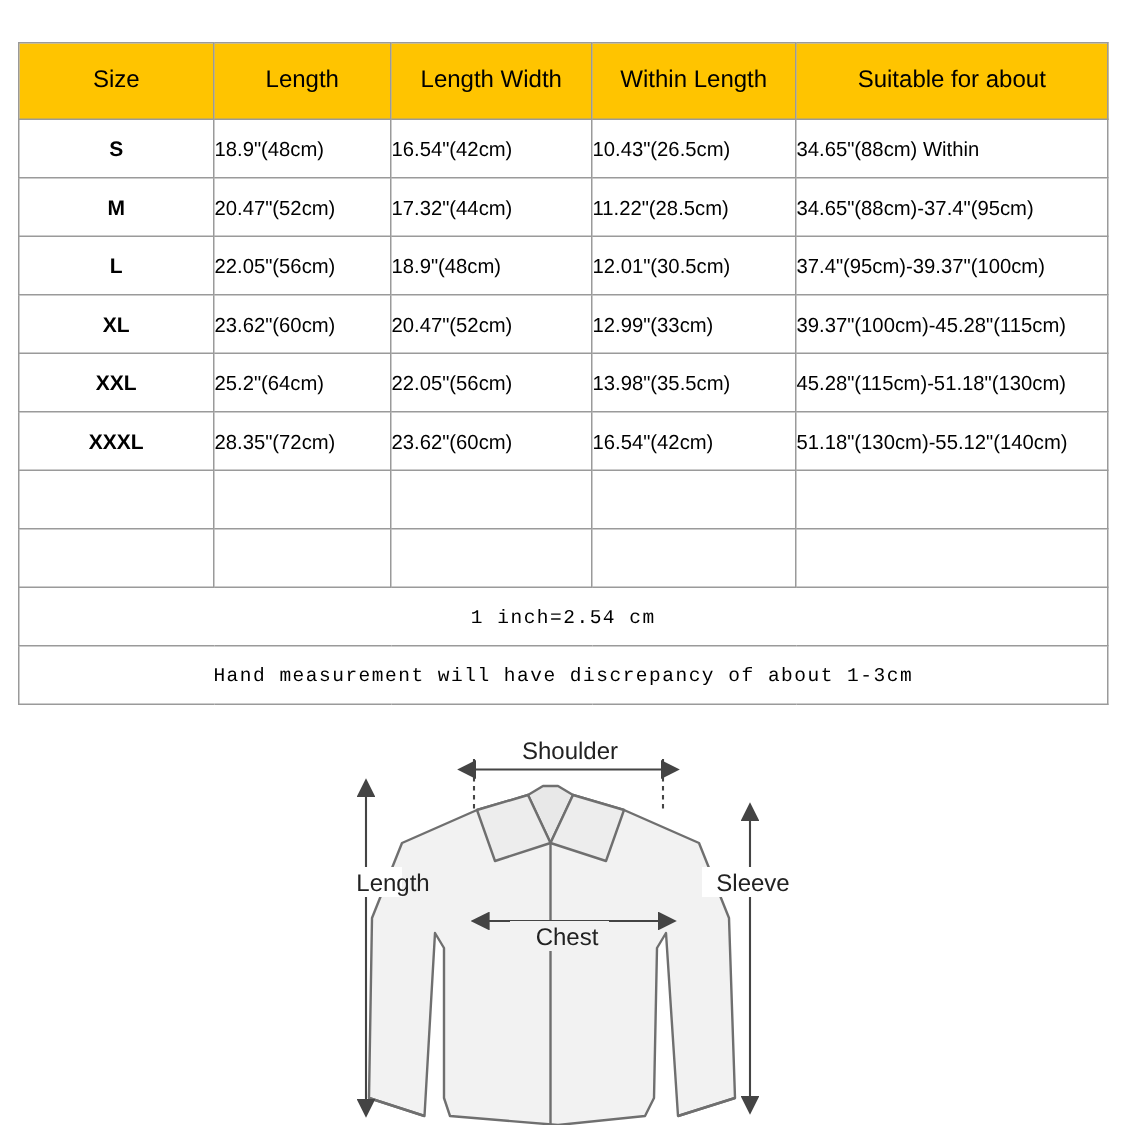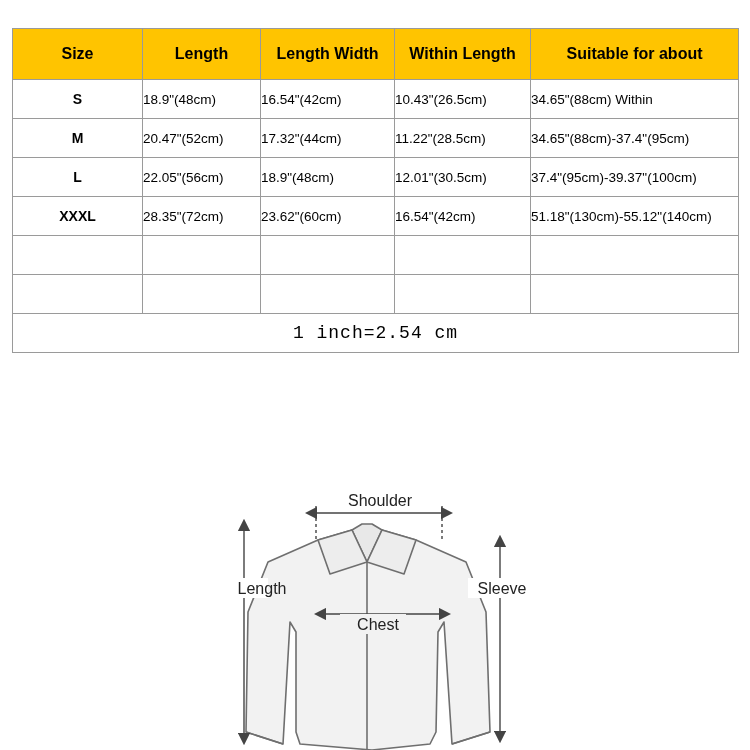--- a/index.html
+++ b/index.html
@@ -35,21 +35,21 @@
   }
   table.size-table td, table.size-table th {
     border: 1px solid #9a9a9a;
     padding: 0;
     vertical-align: middle;
   }
   thead th {
     background: #FFC400;
     height: 50px;
     font-size: 16px;
-    font-weight: bold;
+    font-weight: normal;
     text-align: center;
     color: #000;
   }
   tbody td {
     height: 38px;
     font-size: 13.5px;
   }
   td.size-cell {
     text-align: center;
     font-weight: bold;
@@ -59,21 +59,21 @@
     padding-left: 8px;
     text-align: left;
   }
   tr.blank td {
     height: 38px;
   }
   td.note {
     text-align: center;
     height: 38px;
     font-family: "Liberation Mono", monospace;
-    font-size: 18px;
+    font-size: 13px;
     letter-spacing: 1px;
   }
 
   
   col.c0 { width: 130px; }
   col.c1 { width: 118px; }
   col.c2 { width: 134px; }
   col.c3 { width: 136px; }
   col.c4 { width: 208px; }
 
@@ -133,20 +133,34 @@
           <td class="val">34.65"(88cm)-37.4"(95cm)</td>
         </tr>
         <tr>
           <td class="size-cell">L</td>
           <td class="val">22.05"(56cm)</td>
           <td class="val">18.9"(48cm)</td>
           <td class="val">12.01"(30.5cm)</td>
           <td class="val">37.4"(95cm)-39.37"(100cm)</td>
         </tr>
         <tr>
+          <td class="size-cell">XL</td>
+          <td class="val">23.62"(60cm)</td>
+          <td class="val">20.47"(52cm)</td>
+          <td class="val">12.99"(33cm)</td>
+          <td class="val">39.37"(100cm)-45.28"(115cm)</td>
+        </tr>
+        <tr>
+          <td class="size-cell">XXL</td>
+          <td class="val">25.2"(64cm)</td>
+          <td class="val">22.05"(56cm)</td>
+          <td class="val">13.98"(35.5cm)</td>
+          <td class="val">45.28"(115cm)-51.18"(130cm)</td>
+        </tr>
+        <tr>
           <td class="size-cell">XXXL</td>
           <td class="val">28.35"(72cm)</td>
           <td class="val">23.62"(60cm)</td>
           <td class="val">16.54"(42cm)</td>
           <td class="val">51.18"(130cm)-55.12"(140cm)</td>
         </tr>
         <tr class="blank">
           <td class="size-cell"></td>
           <td class="val"></td>
           <td class="val"></td>
@@ -155,20 +169,23 @@
         </tr>
         <tr class="blank">
           <td class="size-cell"></td>
           <td class="val"></td>
           <td class="val"></td>
           <td class="val"></td>
           <td class="val"></td>
         </tr>
         <tr>
           <td class="note" colspan="5">1 inch=2.54 cm</td>
+        </tr>
+        <tr>
+          <td class="note" colspan="5">Hand measurement will have discrepancy of about 1-3cm</td>
         </tr>
       </tbody>
     </table>
   </div>
 
   <div class="diagram">
     <svg width="750" height="288" viewBox="0 0 750 288" xmlns="http://www.w3.org/2000/svg">
       <defs>
         <marker id="arrL" markerWidth="9" markerHeight="9" refX="8" refY="4.5" orient="auto">
           <path d="M9,0 L0,4.5 L9,9 Z" fill="#444"></path>

